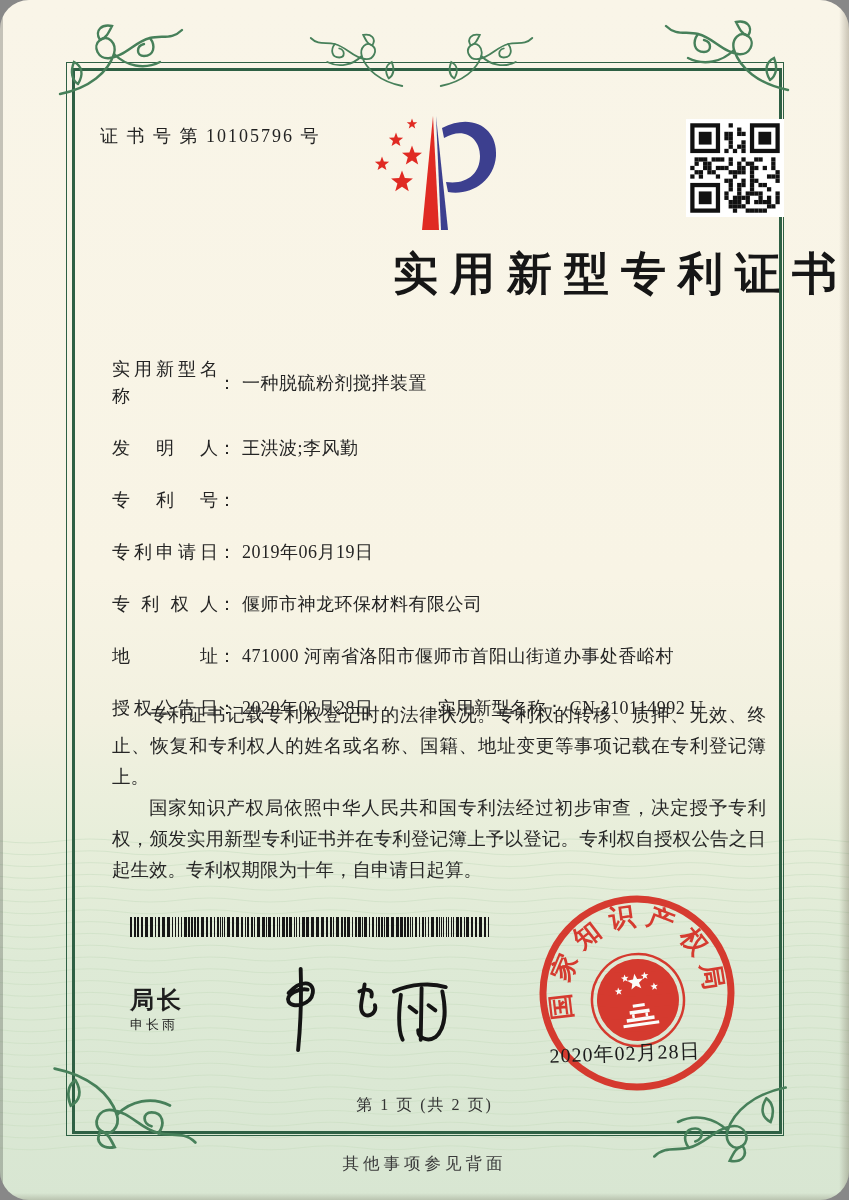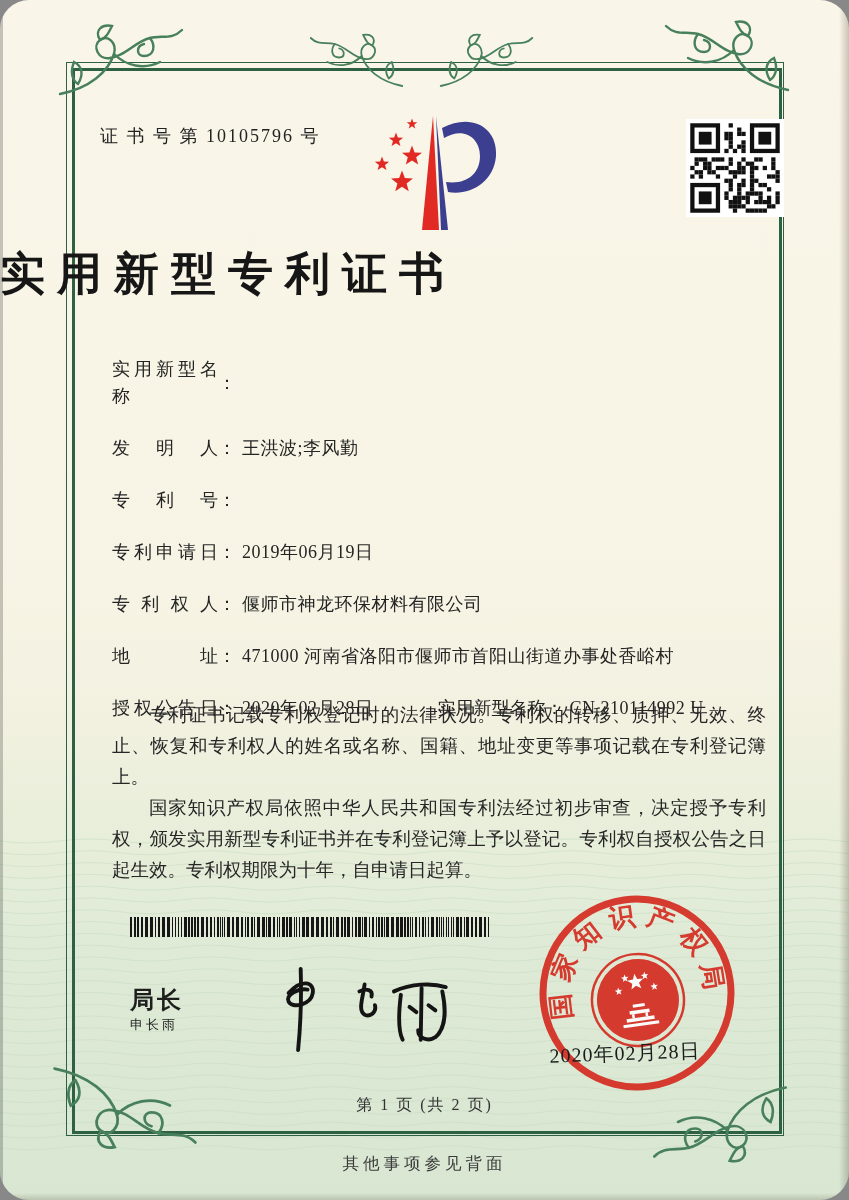--- a/index.html
+++ b/index.html
@@ -13,21 +13,21 @@
   .edge-r{right:0;top:0;bottom:0;width:10px;background:linear-gradient(90deg,rgba(0,0,0,0),rgba(90,80,60,.30));}
   .edge-b{left:0;right:0;bottom:0;height:7px;background:linear-gradient(180deg,rgba(0,0,0,0),rgba(80,75,55,.22));}
   .edge-l{left:0;top:0;bottom:0;width:3px;background:rgba(40,45,40,.25);}
   
   .frame-outer{left:66px;top:62px;width:716px;height:1072px;border:1.5px solid #2e6044;}
   .frame-inner{left:72px;top:68px;width:704px;height:1060px;border:3px solid #2e6044;}
   
   .orn{color:#47805a;}
   
   .cert-no{left:100px;top:124px;font-size:18px;letter-spacing:2px;color:#222;}
-  .title{left:0;top:244px;width:849px;text-align:left;font-size:45px;font-weight:600;letter-spacing:12px;color:#161616;}
+  .title{left:0;top:244px;width:849px;text-align:right;font-size:45px;font-weight:600;letter-spacing:12px;color:#161616;}
   
   .fields{left:112px;top:356px;width:660px;display:flex;flex-direction:column;gap:25px;font-size:18px;line-height:27px;}
   .frow{display:flex;align-items:center;}
   .flabel{display:inline-block;width:106px;text-align:justify;text-align-last:justify;color:#242424;flex:none;}
   .fcolon{flex:none;margin-right:6px;color:#242424;}
   .fvalue{color:#242424;letter-spacing:.5px;}
   .grant-pair2{margin-left:64px;display:flex;}
   .grant-pair2 .flabel2{flex:none;color:#242424;}
   
   .paras{left:112px;top:700px;width:654px;font-size:18.5px;line-height:31px;text-align:justify;color:#262626;}
@@ -261,20 +261,21 @@
       <rect x="17" y="21" width="1" height="1" fill="#111"></rect>
       <rect x="18" y="21" width="1" height="1" fill="#111"></rect>
     </svg>
 
   <div class="abs title">实用新型专利证书</div>
 
   <div class="abs fields">
     <div class="frow">
       <span class="flabel">实用新型名称</span>
         <span class="fcolon">：</span>
+      <span class="fvalue">一种脱硫粉剂搅拌装置</span>
     </div>
     <div class="frow">
       <span class="flabel">发明人</span>
         <span class="fcolon">：</span>
       <span class="fvalue">王洪波;李风勤</span>
     </div>
     <div class="frow">
       <span class="flabel">专利号</span>
         <span class="fcolon">：</span>
     </div>

